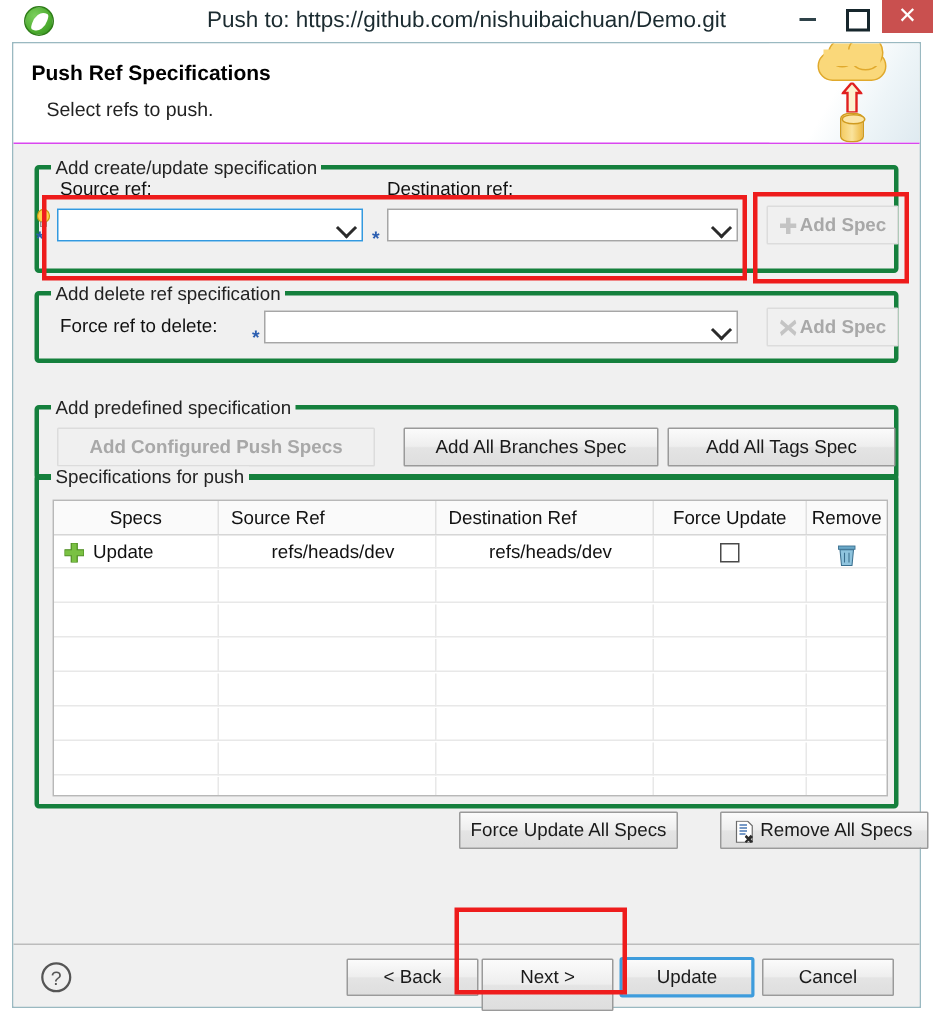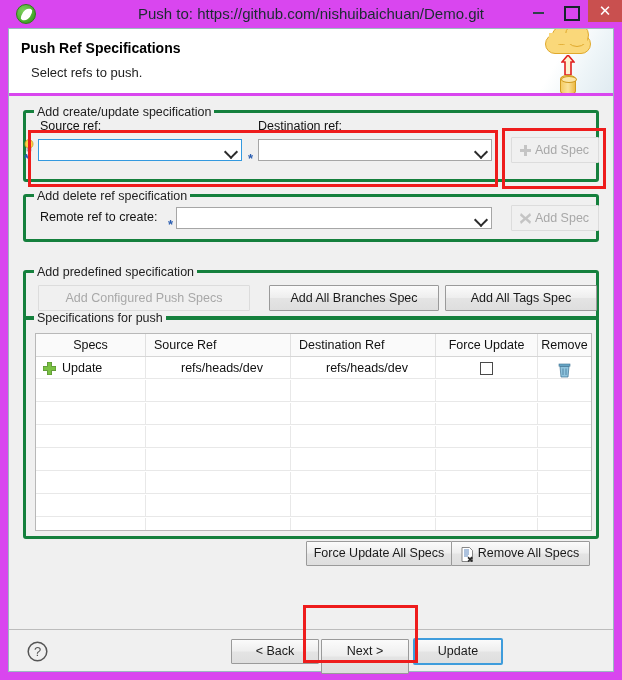--- a/index.html
+++ b/index.html
@@ -7,21 +7,21 @@
     width: 622px; height: 680px;
     font-family: "Liberation Sans", sans-serif;
     background: #72a9b6;
     overflow: hidden;
   }
 
   
   #window {
     position: absolute; left: 0; top: 0;
     width: 622px; height: 680px;
-    background: #d946ef;
+    background: #ffffff;
   }
 
   
   #titlebar {
     position: absolute; left: 0; top: 0;
     width: 622px; height: 28px;
   }
   #app-icon {
     position: absolute; left: 16px; top: 4px;
     width: 20px; height: 20px;
@@ -82,21 +82,21 @@
     width: 606px; height: 644px;
     background: #f0f0f0;
     border: 1px solid #9ab9c1;
   }
 
   
   #header {
     position: absolute; left: 0; top: 0;
     width: 604px; height: 67px;
     background: #ffffff;
-    border-bottom: 3px solid #d946ef;
+    border-bottom: 1px solid #d946ef;
     overflow: hidden;
   }
   #header-title {
     position: absolute; left: 12px; top: 11px;
     font-size: 14px; font-weight: bold; color: #000;
   }
   #header-sub {
     position: absolute; left: 22px; top: 36px;
     font-size: 13px; color: #222;
   }
@@ -219,20 +219,21 @@
     font-size: 12.5px; color: #1a1a1a;
     text-align: center;
     white-space: nowrap;
     cursor: default;
     border-radius: 1px;
   }
   .btn.disabled {
     background: #f0f0f0;
     border: 1px solid #dcdcdc;
     color: #a8a8a8;
+    font-weight: bold;
   }
   .btn.focused { outline: 2px solid #3e9cdc; outline-offset: -1px; border-color: #3e9cdc; }
   .btn .lbl { display: block; width: 100%; }
 
   .ico-plus-gray, .ico-x-gray {
     position: absolute; left: 8px; top: 50%;
     width: 11px; height: 11px; margin-top: -5px;
   }
 
   
@@ -362,21 +363,21 @@
           <svg class="ico-plus-gray" viewBox="0 0 11 11">
             <path d="M4,0 H7 V4 H11 V7 H7 V11 H4 V7 H0 V4 H4 Z" fill="#c4c4c4"></path>
           </svg>
           <span class="lbl" style="padding-left:14px;">Add Spec</span>
         </div>
       </div>
 
       <div class="group" id="grp-delete">
         <span class="gtitle">Add delete ref specification</span>
 
-        <span class="fldlabel" style="left:14px; top:13px;">Remote ref to create:</span>
+        <span class="fldlabel" style="left:14px; top:13px;">Force ref to delete:</span>
         <span class="req-star" style="left:142px; top:20px;">*</span>
 
         <div class="combo" style="left:150px; top:10px; width:316px;">
           <span class="arrow"></span>
         </div>
 
         <div class="btn disabled" style="left:485px; top:8px; width:88px; height:26px; line-height:24px;">
           <svg class="ico-x-gray" viewBox="0 0 11 11">
             <path d="M1,0 L5.5,4 L10,0 L11,2.5 L7.5,5.5 L11,8.5 L10,11 L5.5,7 L1,11 L0,8.5 L3.5,5.5 L0,2.5 Z" fill="#c4c4c4"></path>
           </svg>
@@ -479,21 +480,21 @@
                 <span class="td" style="left: 255px; width: 145px;"></span>
                 <span class="td" style="left: 400px; width: 102px;"></span>
                 <span class="td" style="left: 502px; width: 53px; border-right: none;"></span>
               </div>
             </div>
         </div>
 
         <div class="btn" style="left:280px; top:222px; width:146px; height:25px; line-height:23px;">
           <span class="lbl">Force Update All Specs</span>
         </div>
-        <div class="btn" style="left:425px; top:222px; width:139px; height:25px; line-height:23px;">
+        <div class="btn" style="left:454px; top:222px; width:139px; height:25px; line-height:23px;">
           <svg style="position:absolute;left:9px;top:5px;width:14px;height:15px;" viewBox="0 0 14 15">
             <path d="M1,0.5 H8.5 L11.5,3.5 V14.5 H1 Z" fill="#ffffff" stroke="#6b6b6b" stroke-width="0.8"></path>
             <line x1="3" y1="3" x2="8" y2="3" stroke="#4a78b5" stroke-width="0.9"></line>
             <line x1="3" y1="5" x2="8" y2="5" stroke="#4a78b5" stroke-width="0.9"></line>
             <line x1="3" y1="7" x2="8" y2="7" stroke="#4a78b5" stroke-width="0.9"></line>
             <line x1="3" y1="9" x2="7" y2="9" stroke="#4a78b5" stroke-width="0.9"></line>
             <path d="M7.5,9.5 L9,11 L10.5,9.5 L12,11 L10.5,12.5 L12,14 L10.5,15 L9,13.5 L7.5,15 L6.5,14 L8,12.5 L6.5,11 Z" fill="#2b2b2b"></path>
           </svg>
           <span class="lbl" style="padding-left:16px;">Remove All Specs</span>
         </div>
@@ -509,20 +510,23 @@
 
       <div class="btn" style="left:222px; top:9px; width:88px; height:25px; line-height:23px;">
         <span class="lbl">&lt; Back</span>
       </div>
       <div class="btn" style="left:312px; top:9px; width:88px; height:35px; line-height:23px;">
         <span class="lbl">Next &gt;</span>
       </div>
       <div class="btn focused" style="left:405px; top:9px; width:88px; height:25px; line-height:23px;">
         <span class="lbl">Update</span>
       </div>
+      <div class="btn" style="left:499px; top:9px; width:88px; height:25px; line-height:23px;">
+        <span class="lbl">Cancel</span>
+      </div>
     </div>
 
   </div>
 
   <div class="annot" style="left:28px;  top:130px; width:470px; height:57px;"></div>
   <div class="annot" style="left:502px; top:128px; width:104px; height:61px;"></div>
   <div class="annot" style="left:303px; top:605px; width:115px; height:58px;"></div>
 
 </div>
 

